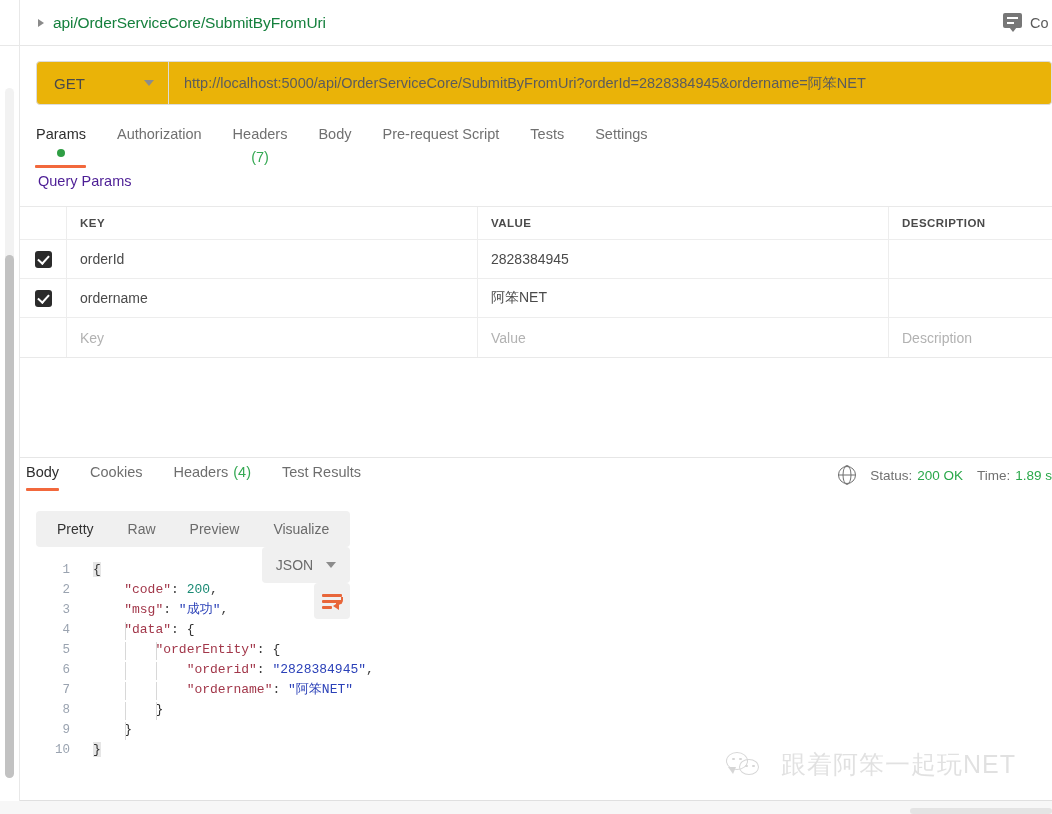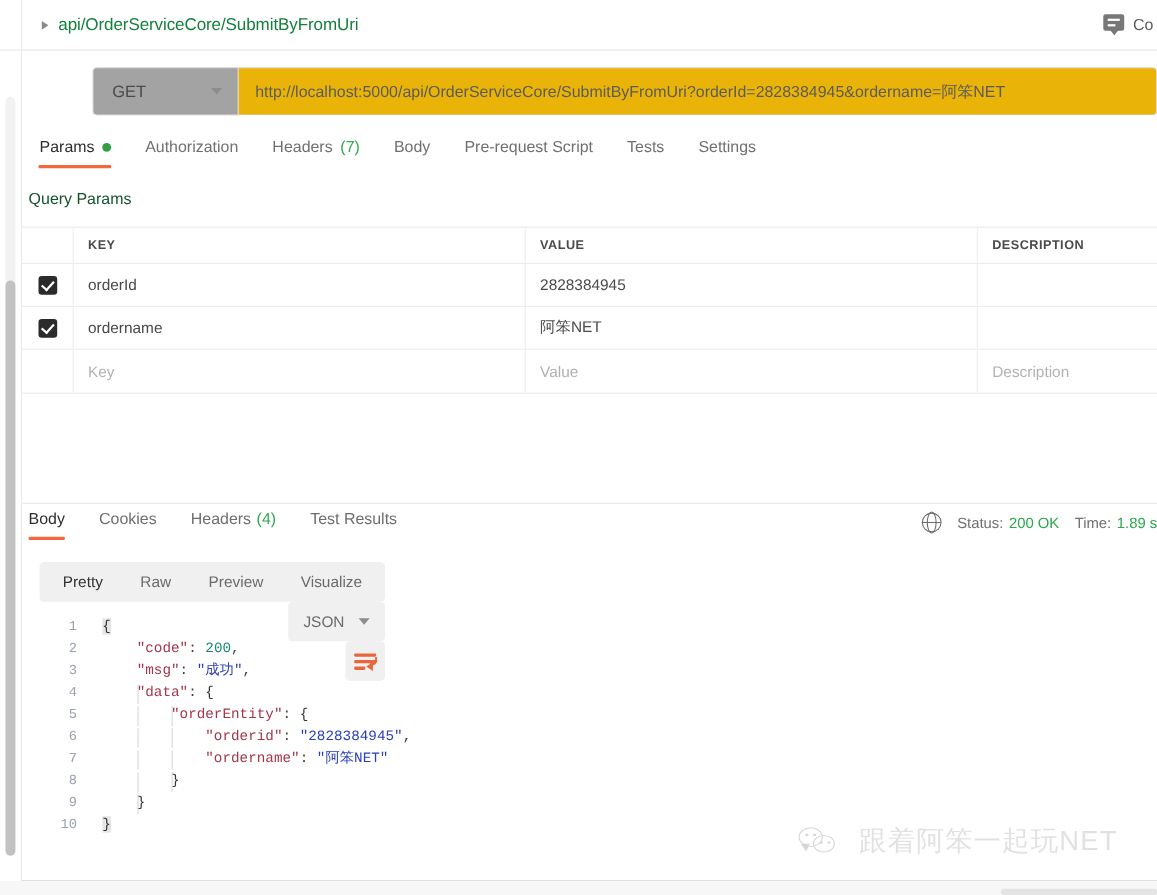--- a/index.html
+++ b/index.html
@@ -119,29 +119,28 @@
   
   .url-row {
     position: absolute;
     left: 36px; top: 61px;
     width: 1016px; height: 44px;
     display: flex;
     align-items: stretch;
   }
   .method-box {
     width: 133px;
-    background: #a3a3a3;
+    background: #eab308;
     border: 1px solid #dcdcdc;
     border-radius: 4px 0 0 4px;
     display: flex;
     align-items: center;
     justify-content: space-between;
     padding: 0 14px 0 17px;
     cursor: pointer;
-    margin-left: 48px;
   }
   .method-label {
     font-size: 15px;
     color: #4a4a4a;
   }
   .caret-down {
     width: 0; height: 0;
     border-left: 5px solid transparent;
     border-right: 5px solid transparent;
     border-top: 6px solid #8c8c8c;
@@ -176,20 +175,21 @@
     position: relative;
     font-size: 14.5px;
     color: #707070;
     padding: 0 18px 11px 0;
     margin-right: 13px;
     cursor: pointer;
     white-space: nowrap;
     display: flex;
     align-items: center;
     gap: 7px;
+    flex-direction: column;
   }
   .rtab.active { color: #2e2e2e; }
   .rtab.active::after {
     content: "";
     position: absolute;
     left: -1px; bottom: 0;
     width: calc(100% - 17px);
     height: 3px;
     background: #f2683c;
     border-radius: 1px;
@@ -198,23 +198,23 @@
     width: 8px; height: 8px;
     border-radius: 50%;
     background: #2f9e44;
     display: inline-block;
   }
   .count-green { color: #33a852; }
 
   
   .qp-label {
     position: absolute;
-    left: 26px; top: 173px;
+    left: 38px; top: 173px;
     font-size: 14.5px;
-    color: #14532d;
+    color: #4c1d95;
   }
 
   
   .ptable {
     position: absolute;
     left: 20px; top: 206px;
     width: 1032px;
     border-top: 1px solid #e9e9e9;
     border-bottom: 1px solid #e9e9e9;
   }

